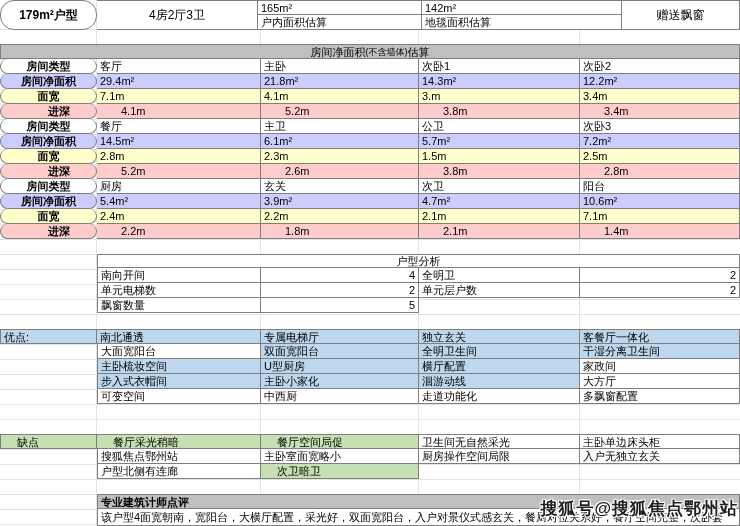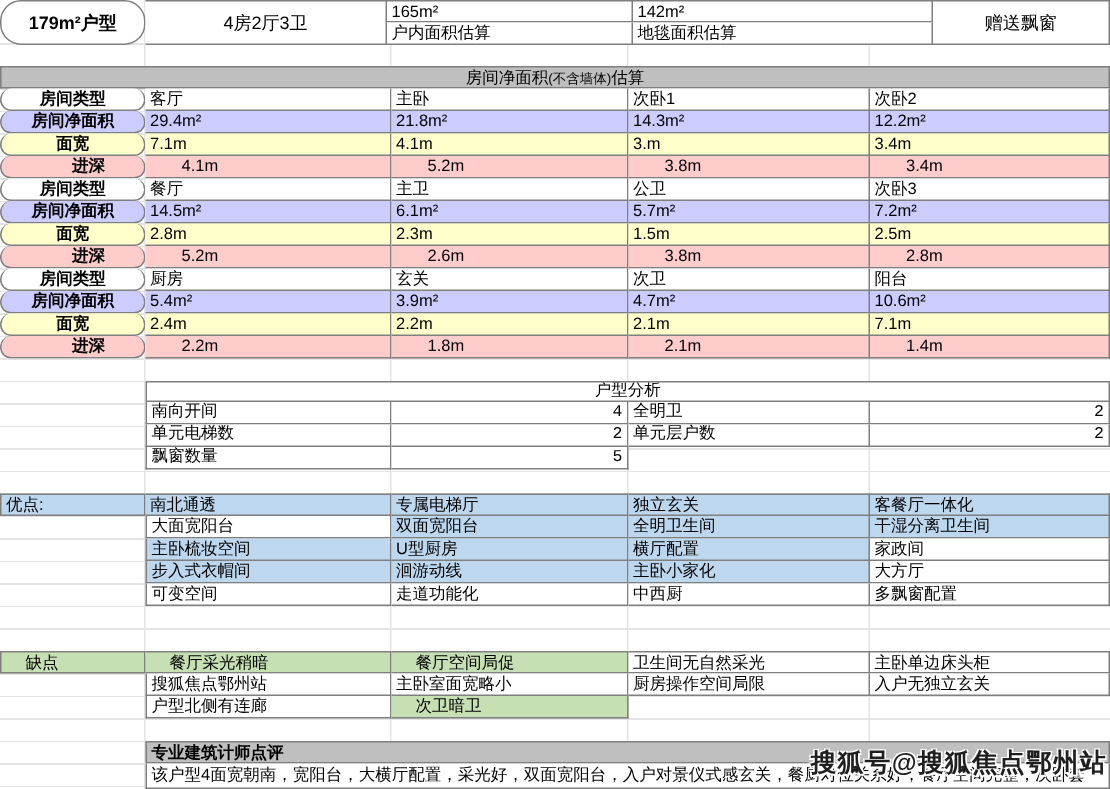--- a/index.html
+++ b/index.html
@@ -130,21 +130,21 @@
     <div class="c yel">2.1m</div>
     <div class="c yel">7.1m</div>
 
     <div class="c bl lbl pnk">进深</div>
     <div class="c pnk">2.2m</div>
     <div class="c pnk">1.8m</div>
     <div class="c pnk">2.1m</div>
     <div class="c pnk">1.4m</div>
   </div>
 
-  <div class="tbl" style="left:97px;top:254px;grid-template-columns:164px 158px 161px 160px;grid-template-rows:14px 15px 15px 15px;font-family:Liberation Mono, monospace;">
+  <div class="tbl" style="left:97px;top:254px;grid-template-columns:164px 158px 161px 160px;grid-template-rows:14px 15px 15px 15px;">
     <div class="c bt bl ctr" style="grid-column:1/-1;">户型分析</div>
 
     <div class="c bl">南向开间</div>
     <div class="c rt">4</div>
     <div class="c">全明卫</div>
     <div class="c rt">2</div>
 
     <div class="c bl">单元电梯数</div>
     <div class="c rt">2</div>
     <div class="c">单元层户数</div>
@@ -170,28 +170,28 @@
     <div class="c hl-blue">干湿分离卫生间</div>
 
     <div class="c ghost"></div>
     <div class="c bl hl-blue">主卧梳妆空间</div>
     <div class="c hl-blue">U型厨房</div>
     <div class="c hl-blue">横厅配置</div>
     <div class="c">家政间</div>
 
     <div class="c ghost"></div>
     <div class="c bl hl-blue">步入式衣帽间</div>
+    <div class="c hl-blue">主卧小家化</div>
     <div class="c hl-blue">洄游动线</div>
-    <div class="c hl-blue">主卧小家化</div>
     <div class="c">大方厅</div>
 
     <div class="c ghost"></div>
     <div class="c bl">可变空间</div>
+    <div class="c">中西厨</div>
     <div class="c">走道功能化</div>
-    <div class="c">中西厨</div>
     <div class="c">多飘窗配置</div>
   </div>
 
   <div class="tbl" style="left:0;top:434px;grid-template-columns:97px 164px 158px 161px 160px;grid-template-rows:repeat(3,15px);">
     <div class="c bt bl hl-green">缺点</div>
     <div class="c bt hl-green">餐厅采光稍暗</div>
     <div class="c bt hl-green">餐厅空间局促</div>
     <div class="c bt">卫生间无自然采光</div>
     <div class="c bt">主卧单边床头柜</div>
 

